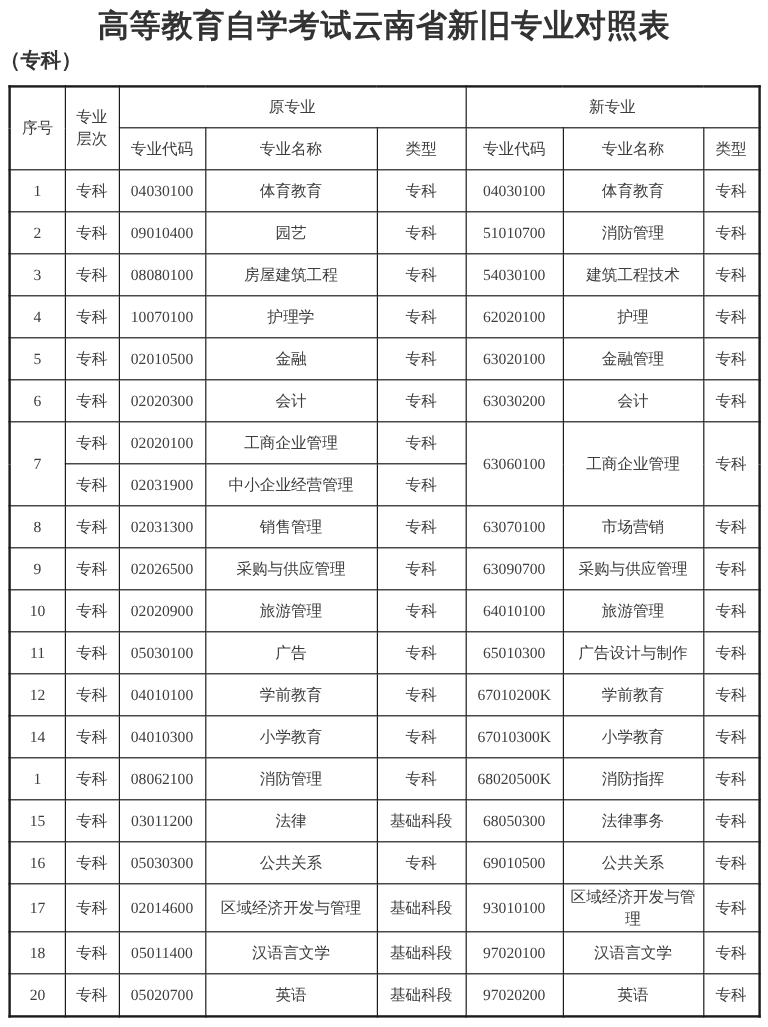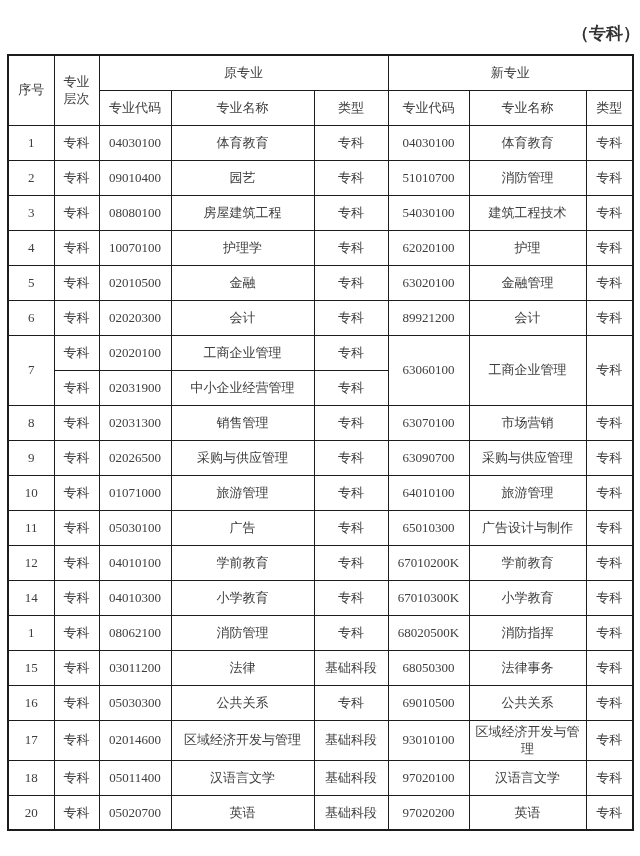--- a/index.html
+++ b/index.html
@@ -21,26 +21,25 @@
   .doc-title {
     margin-top: 6px;
     text-align: center;
     font-size: 26px;
     font-weight: 700;
     color: #333333;
     letter-spacing: 0.5px;
     line-height: 1.25;
   }
   .doc-subtitle {
-    margin-top: 22px;
-    text-align: right;
+    margin-top: 0;
+    text-align: left;
     font-size: 17px;
     font-weight: 700;
     color: #333333;
-    padding-left: 28px;
   }
   table.compare {
     border-collapse: collapse;
     table-layout: fixed;
     margin-left: 7px;
     margin-top: 9px;
     width: 625px;
     border: 2px solid #1c1c1c;
   }
   table.compare th,
@@ -66,20 +65,21 @@
     word-break: break-all;
     margin-top: 24px;
   }
   .prewrap { white-space: pre-line; }
   
 </style>
 </head>
 <body>
 
 <div class="page">
+  <div class="doc-title">高等教育自学考试云南省新旧专业对照表</div>
   <div class="doc-subtitle">（专科）</div>
 
   <table class="compare">
     <colgroup>
       <col style="width:46px">
       <col style="width:45px">
       <col style="width:72px">
       <col style="width:143px">
       <col style="width:74px">
       <col style="width:81px">
@@ -153,21 +153,21 @@
           <td class="c-code">63020100</td>
           <td class="c-name">金融管理</td>
           <td class="c-type">专科</td>
         </tr>
         <tr>
           <td class="c-seq">6</td>
           <td class="c-level">专科</td>
           <td class="c-code">02020300</td>
           <td class="c-name">会计</td>
           <td class="c-type">专科</td>
-          <td class="c-code">89921200</td>
+          <td class="c-code">63030200</td>
           <td class="c-name">会计</td>
           <td class="c-type">专科</td>
         </tr>
         <tr>
           <td class="c-seq" rowspan="2">7</td>
           <td class="c-level">专科</td>
           <td class="c-code">02020100</td>
           <td class="c-name">工商企业管理</td>
           <td class="c-type">专科</td>
           <td class="c-code" rowspan="2">63060100</td>
@@ -196,21 +196,21 @@
           <td class="c-code">02026500</td>
           <td class="c-name">采购与供应管理</td>
           <td class="c-type">专科</td>
           <td class="c-code">63090700</td>
           <td class="c-name">采购与供应管理</td>
           <td class="c-type">专科</td>
         </tr>
         <tr>
           <td class="c-seq">10</td>
           <td class="c-level">专科</td>
-          <td class="c-code">01071000</td>
+          <td class="c-code">02020900</td>
           <td class="c-name">旅游管理</td>
           <td class="c-type">专科</td>
           <td class="c-code">64010100</td>
           <td class="c-name">旅游管理</td>
           <td class="c-type">专科</td>
         </tr>
         <tr>
           <td class="c-seq">11</td>
           <td class="c-level">专科</td>
           <td class="c-code">05030100</td>

